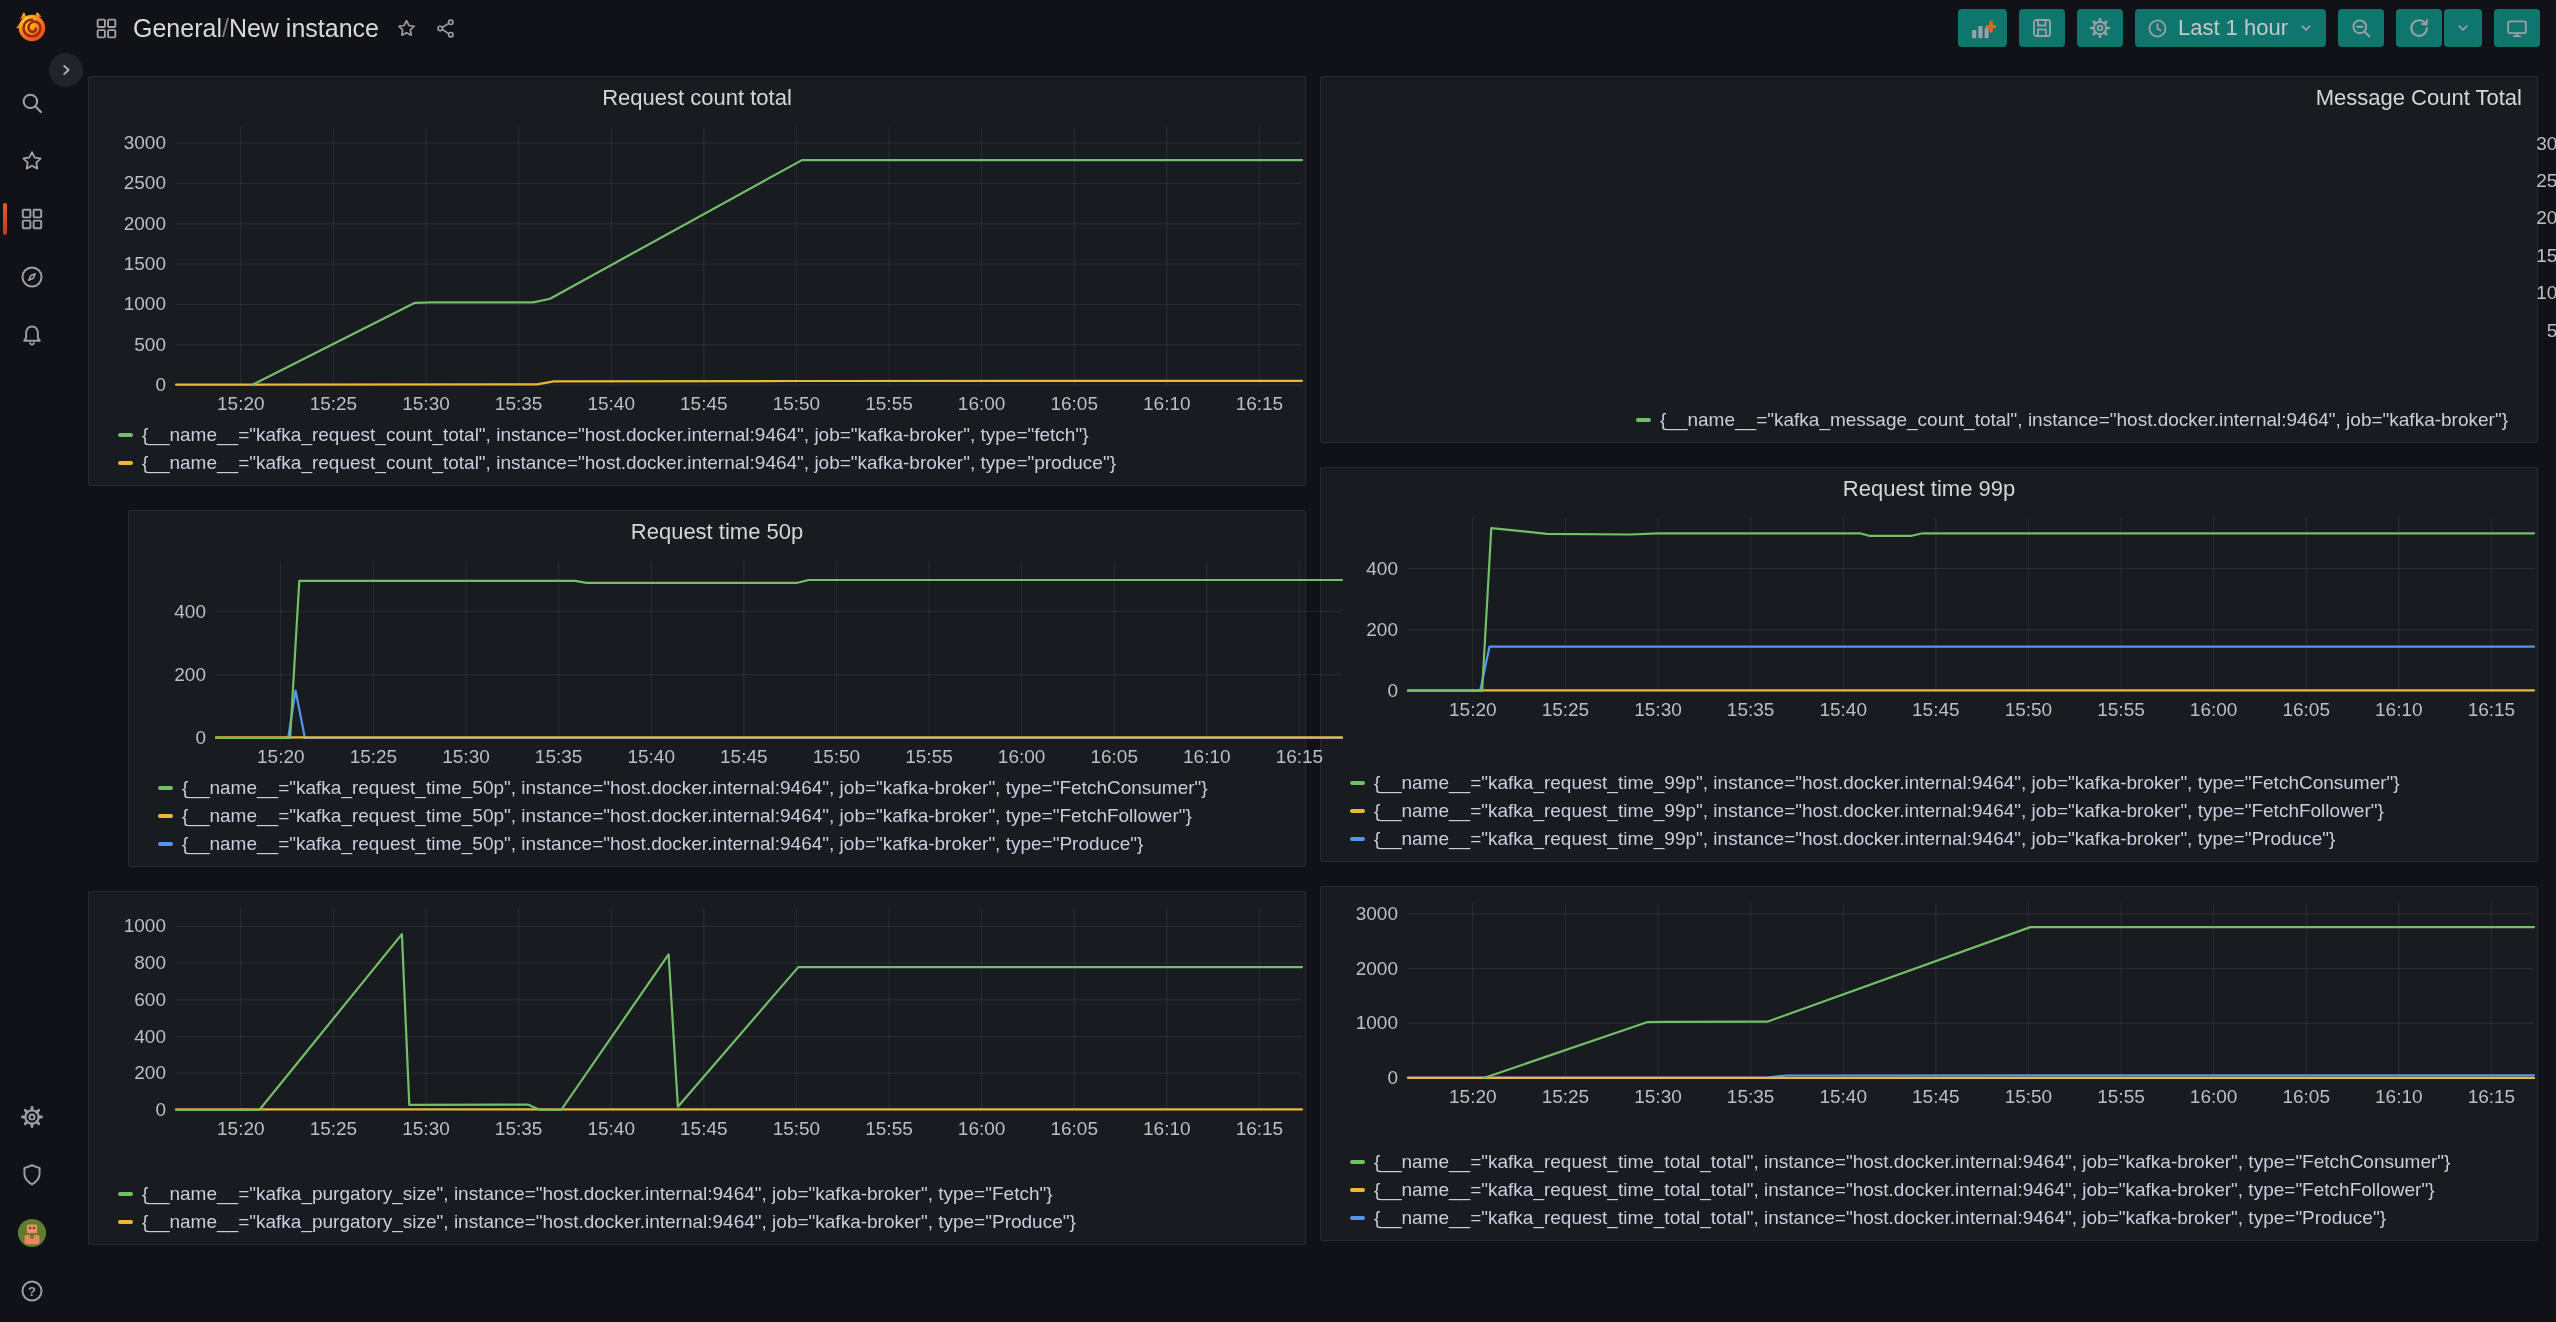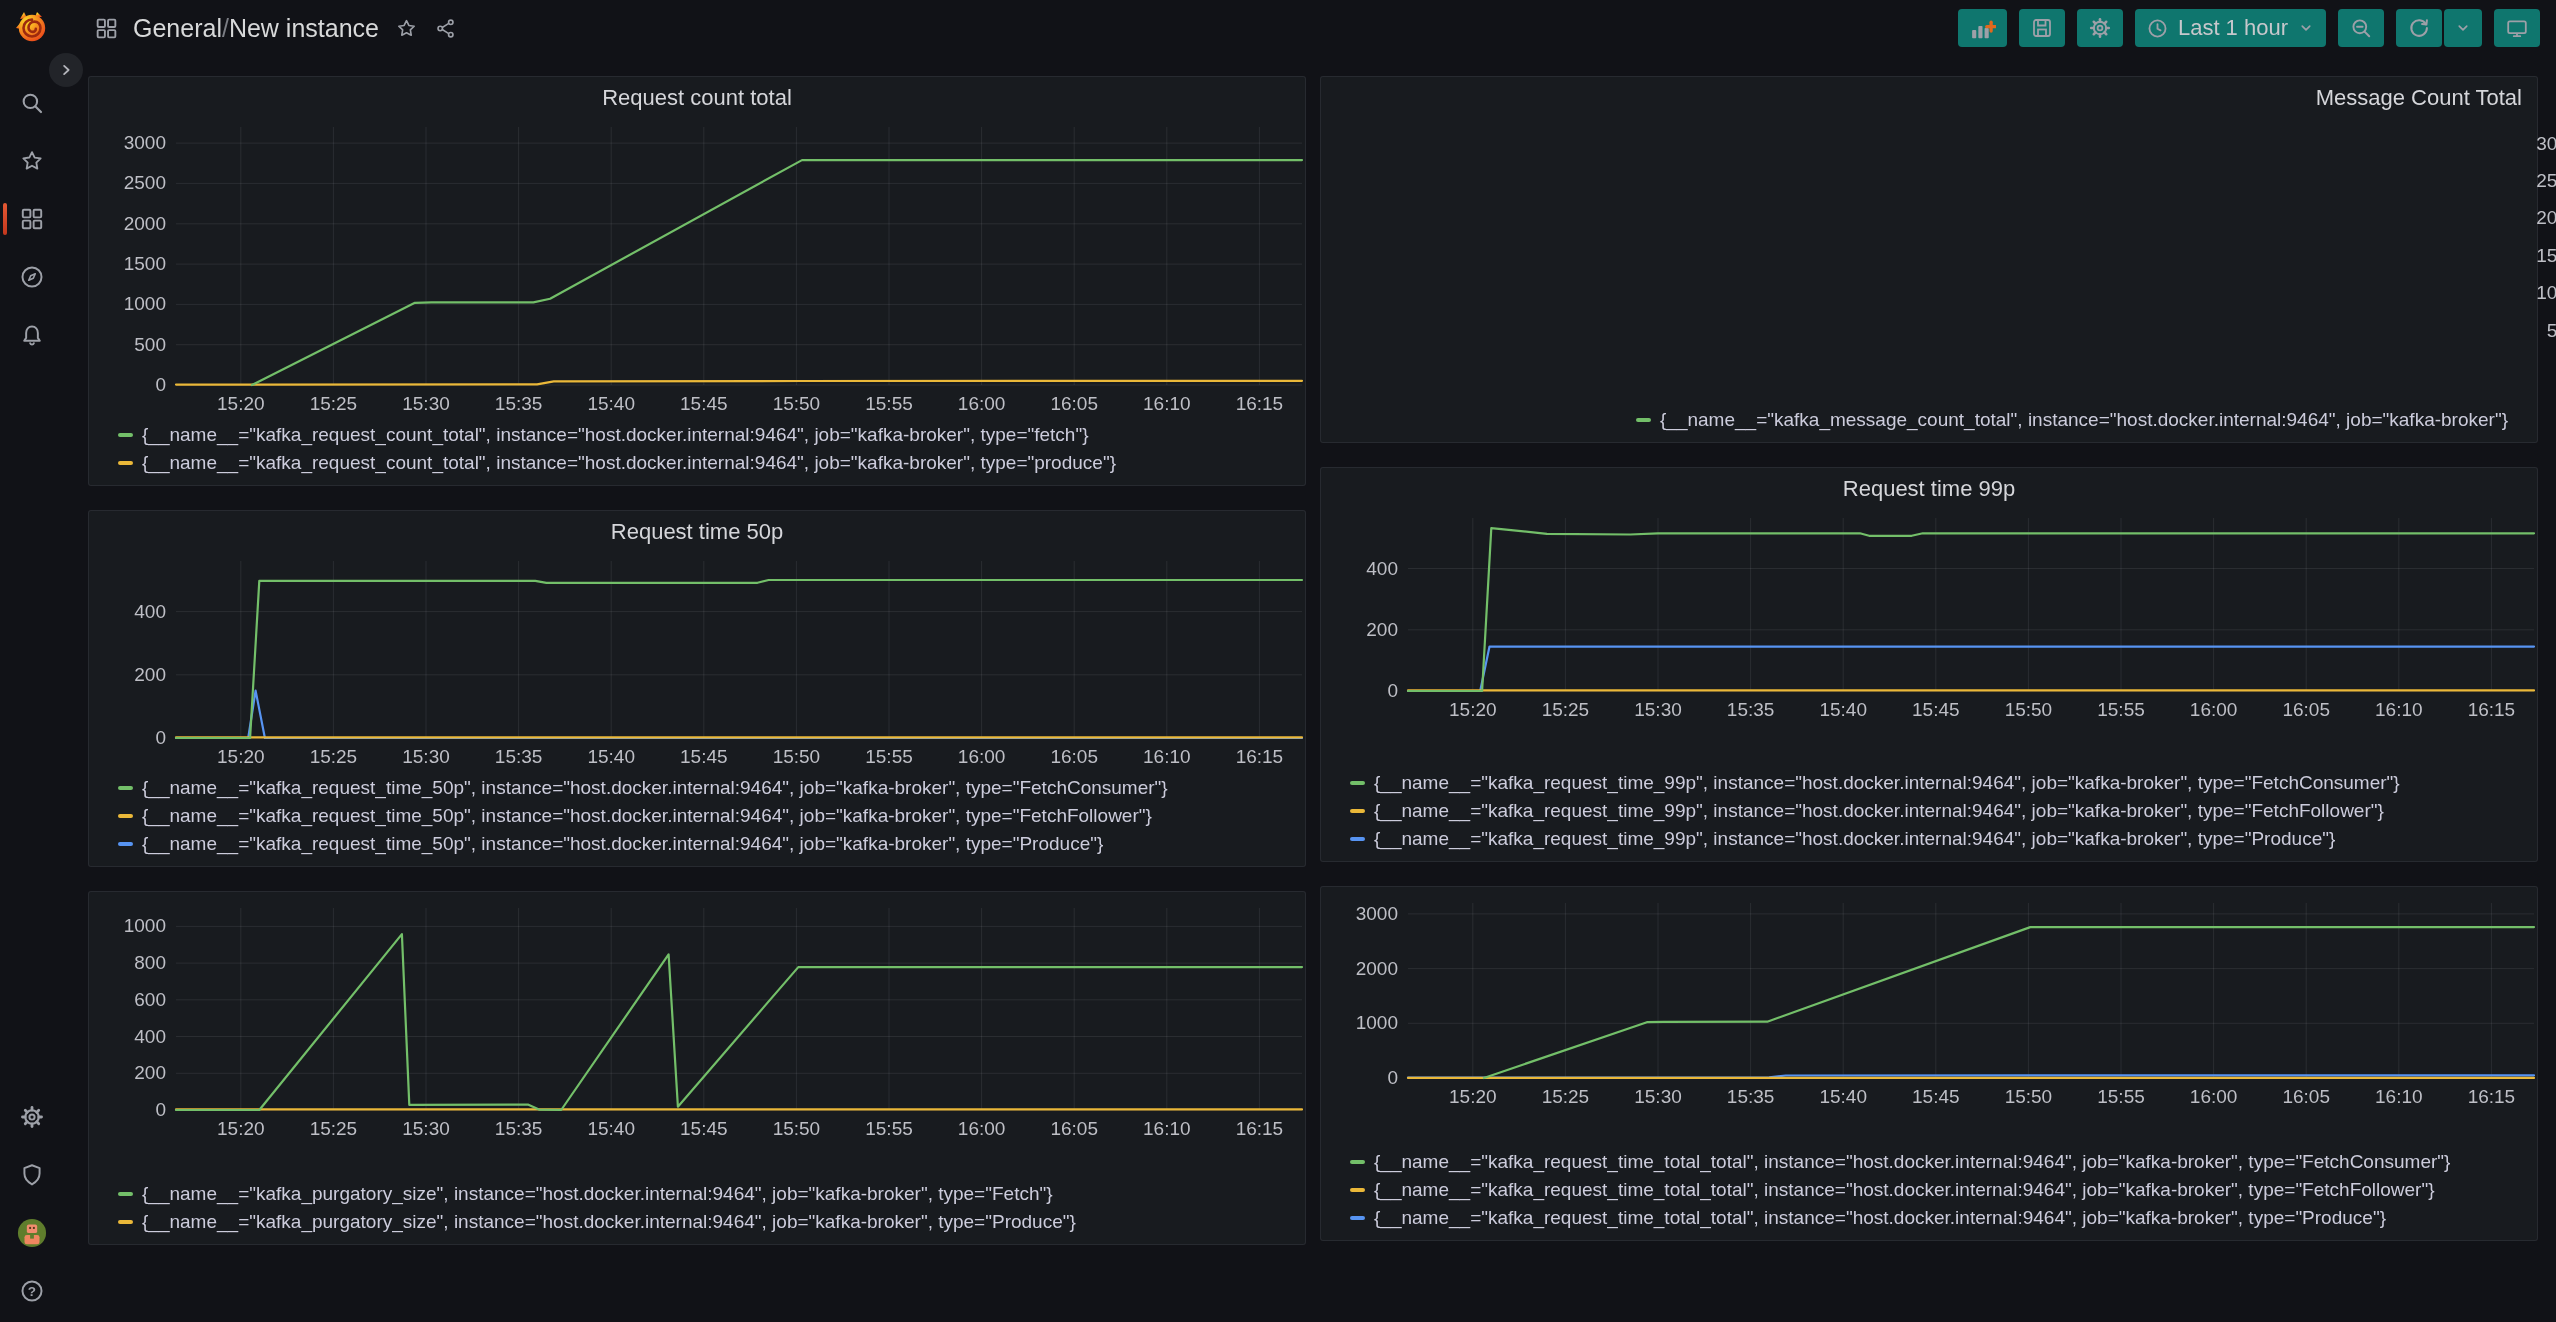--- a/index.html
+++ b/index.html
@@ -308,21 +308,21 @@
             <div class="legend-row">
               <span class="swatch" style="background: rgb(115, 191, 105);"></span>
               <span class="legend-label">{__name__="kafka_request_count_total", instance="host.docker.internal:9464", job="kafka-broker", type="fetch"}</span>
             </div>
             <div class="legend-row">
               <span class="swatch" style="background: rgb(234, 184, 57);"></span>
               <span class="legend-label">{__name__="kafka_request_count_total", instance="host.docker.internal:9464", job="kafka-broker", type="produce"}</span>
             </div>
           </div>
       </section>
-      <section class="panel" style="height: 357px;">
+      <section class="panel" style="height: 357px; margin-left: 40px;">
         <div class="panel-title">
             <span>Request time 50p</span>
           </div>
         <div class="chart">
             <svg width="1200" height="223">
               <line x1="128.8" y1="12" x2="128.8" y2="189" stroke="rgba(204,204,220,0.10)" stroke-width="1"></line>
               <text x="128.8" y="214" text-anchor="middle">15:20</text>
               <line x1="221.4" y1="12" x2="221.4" y2="189" stroke="rgba(204,204,220,0.10)" stroke-width="1"></line>
               <text x="221.4" y="214" text-anchor="middle">15:25</text>
               <line x1="314.0" y1="12" x2="314.0" y2="189" stroke="rgba(204,204,220,0.10)" stroke-width="1"></line>

